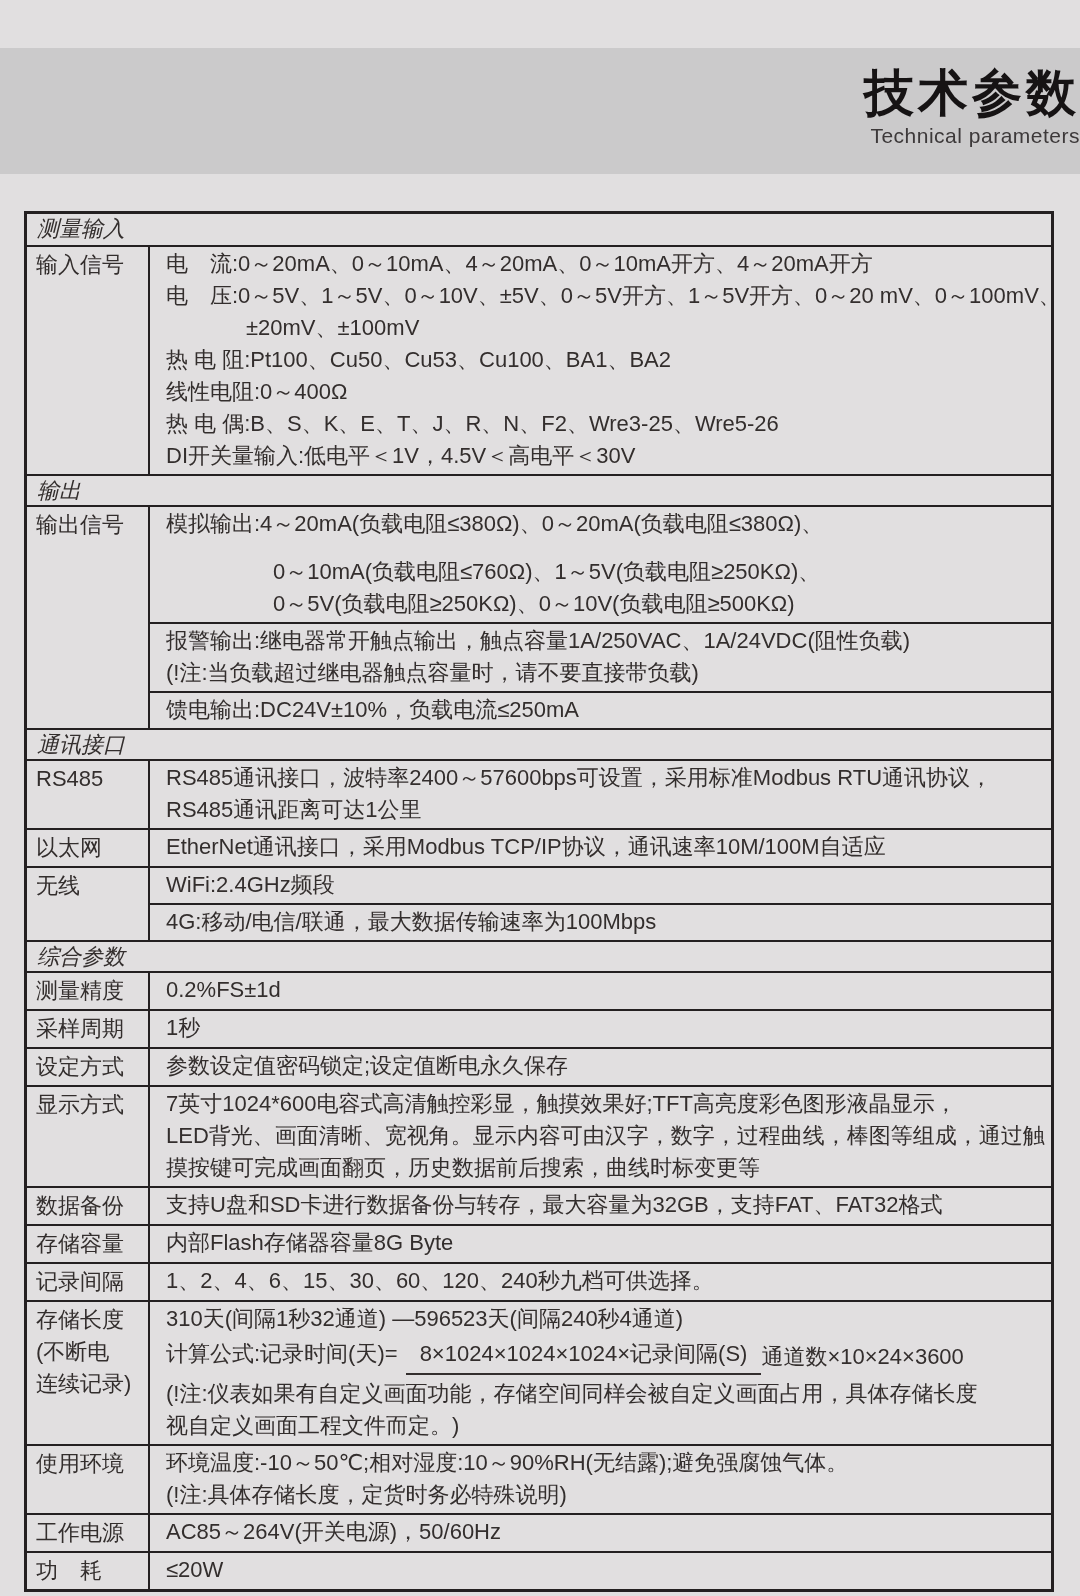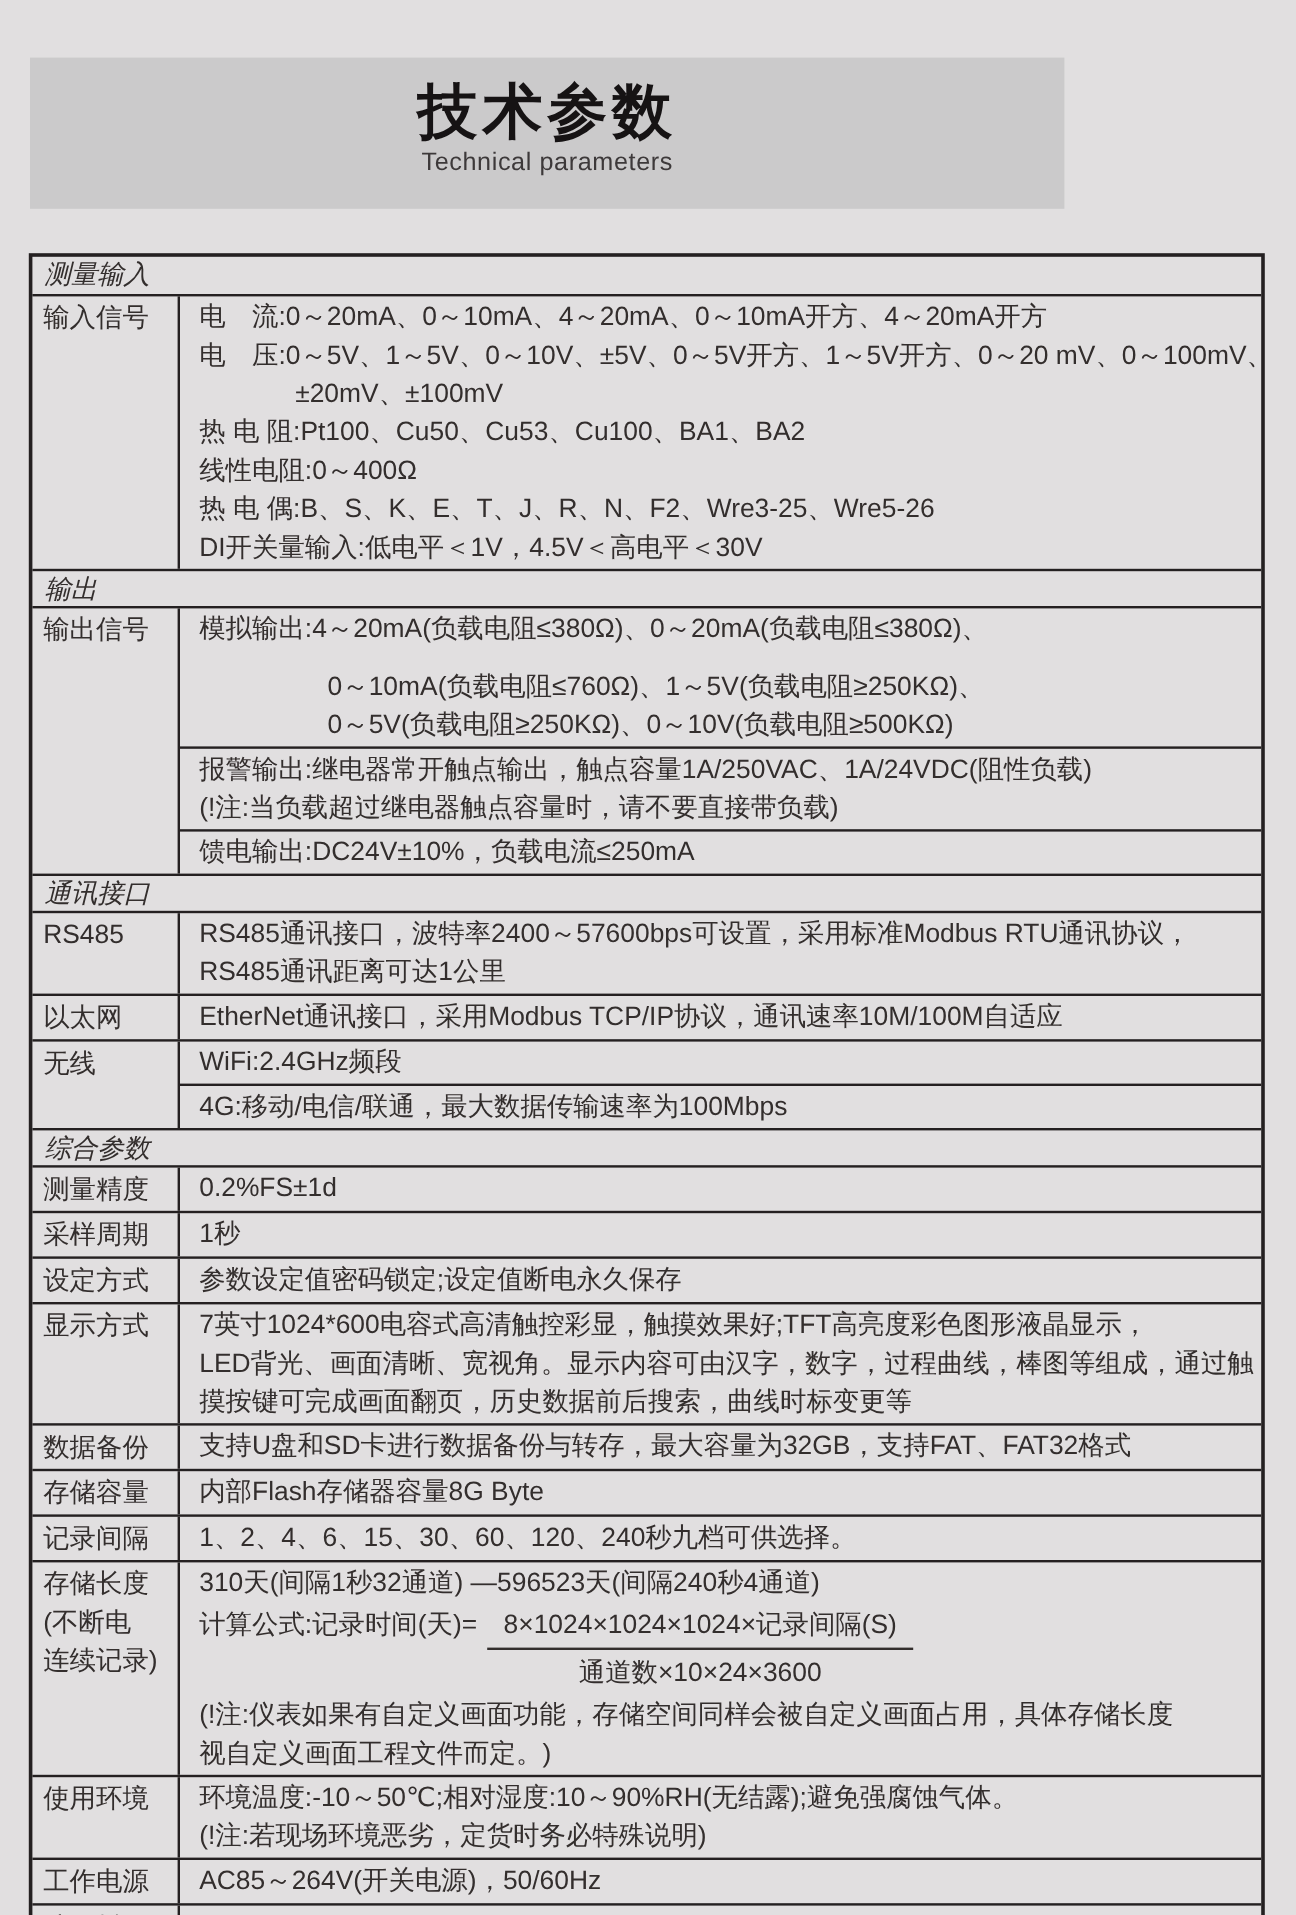--- a/index.html
+++ b/index.html
@@ -13,24 +13,23 @@
   body{
     background:var(--page-bg);
     font-family:"Liberation Sans","DejaVu Sans",sans-serif;
     color:var(--text);
     position:relative;
     overflow:hidden;
   }
   .title-band{
     position:absolute;
     left:0; top:48px;
-    width:862px; height:126px;
+    width:1080px; height:126px;
     background:var(--band-bg);
-    text-align:center;
-    margin-left:25px;
+    text-align:right;
   }
   .page-title{
     margin-top:14px;
     font-size:50px;
     font-weight:bold;
     letter-spacing:4px;
     color:#161314;
     line-height:62px;
   }
   .page-subtitle{
@@ -84,21 +83,20 @@
     line-height:32px;
     white-space:nowrap;
   }
   .formula-line{
     display:flex;
     align-items:flex-start;
     padding:3px 0;
   }
   .formula-fraction{
     display:inline-flex;
-    flex-direction:column;
     text-align:center;
     margin-left:8px;
   }
   .formula-numerator{
     border-bottom:2px solid var(--text);
     padding:0 14px 3px 14px;
     line-height:32px;
   }
   .formula-denominator{
     padding-top:3px;
@@ -252,21 +250,21 @@
           <div class="content-line">(!注:仪表如果有自定义画面功能，存储空间同样会被自定义画面占用，具体存储长度</div>
           <div class="content-line">视自定义画面工程文件而定。)</div>
         </div>
       </div>
     </div>
     <div class="spec-row">
       <div class="row-label">使用环境</div>
       <div class="row-content">
         <div class="content-block">
           <div class="content-line">环境温度:-10～50℃;相对湿度:10～90%RH(无结露);避免强腐蚀气体。</div>
-          <div class="content-line">(!注:若现场环境恶劣，定货时务必特殊说明)</div>
+          <div class="content-line">(!注:具体存储长度，定货时务必特殊说明)</div>
         </div>
       </div>
     </div>
     <div class="spec-row">
       <div class="row-label">工作电源</div>
       <div class="row-content">
         <div class="content-block">
           <div class="content-line">AC85～264V(开关电源)，50/60Hz</div>
         </div>
       </div>

